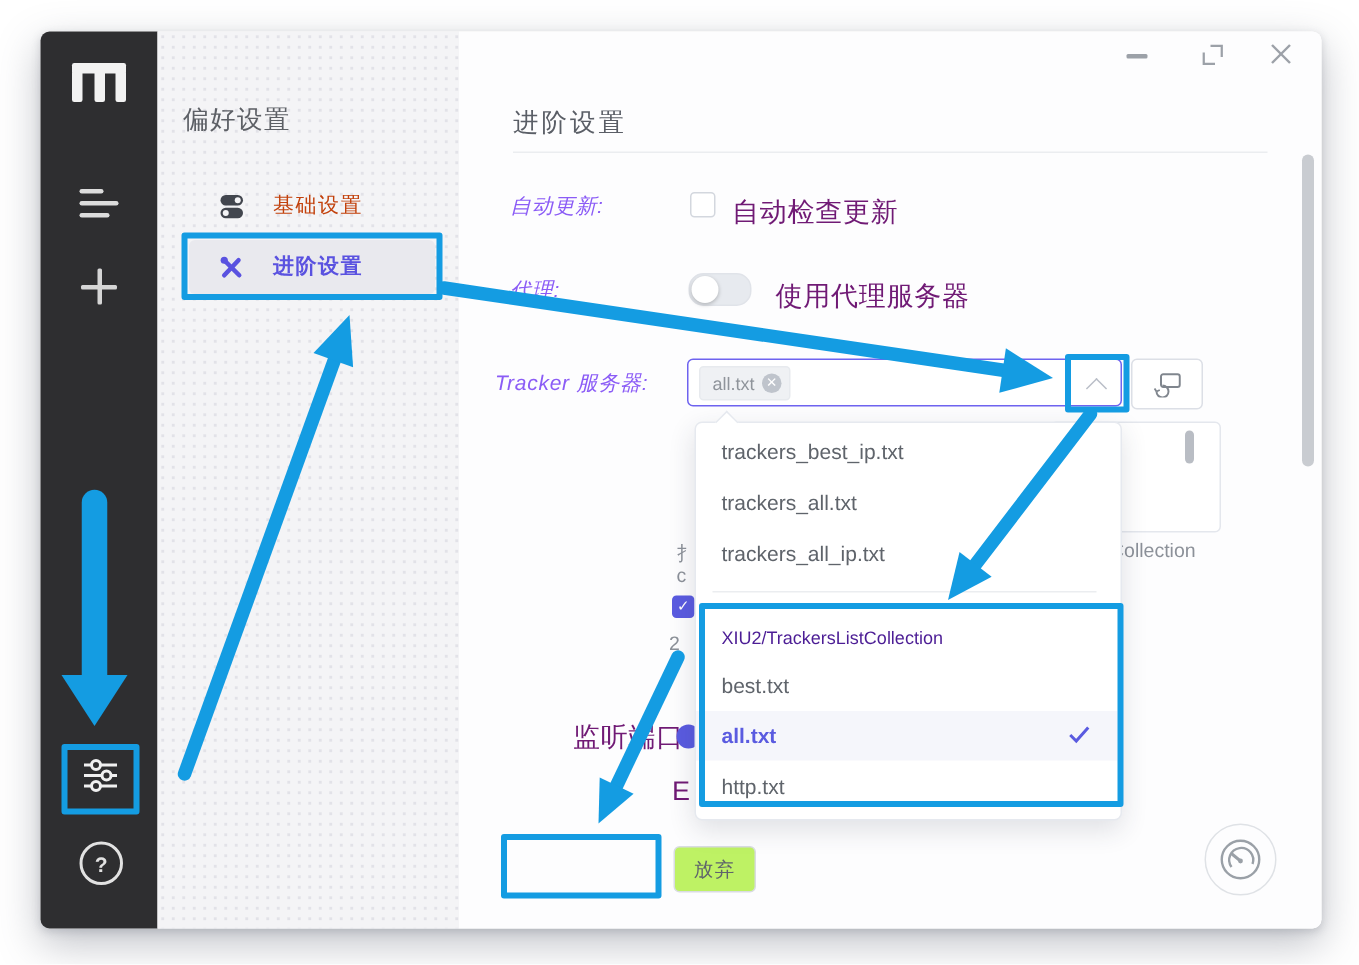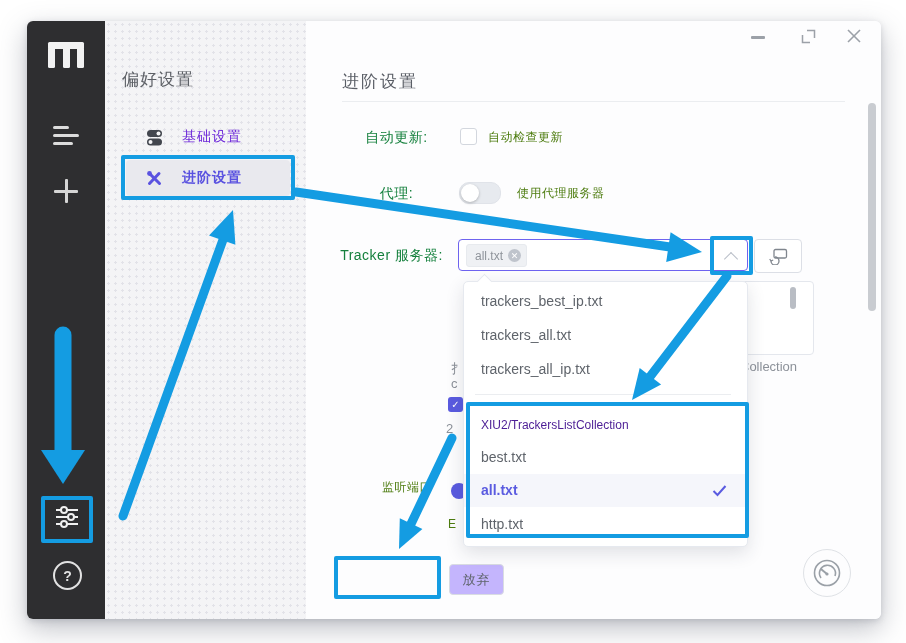--- a/index.html
+++ b/index.html
@@ -20,32 +20,32 @@
   .lg-l{left:0;top:5px;width:7px;height:21px;}
   .lg-m{left:14.5px;top:5px;width:7px;height:21px;}
   .lg-r{left:29px;top:5px;width:7px;height:21px;}
   .hline{position:absolute;height:3px;background:#dcdcdc;border-radius:2px;}
   .plus{left:54px;top:179px;width:24px;height:24px;}
   .plus div{position:absolute;background:#d5d5d5;border-radius:1px;}
   .help{left:53px;top:561px;width:25px;height:25px;border:2px solid #e2e2e2;border-radius:50%;
         color:#e2e2e2;font-size:14px;font-weight:bold;display:flex;align-items:center;justify-content:center;}
   
   .panel-title{left:122px;top:68px;font-size:17px;color:#5d6066;letter-spacing:1px;}
-  .menu-item{height:36px;display:flex;align-items:center;color:#6d28d9;font-size:14px;letter-spacing:1px;}
+  .menu-item{height:36px;display:flex;align-items:center;color:#c2410c;font-size:14px;letter-spacing:1px;}
   .menu-item .lbl{margin-left:19px;}
   .active-bg{left:126px;top:160px;width:164px;height:36px;background:#e9e9ee;border-radius:4px;}
   .mi-basic{left:146px;top:119px;}
   .mi-adv{left:146px;top:160px;color:#5a52e0;font-weight:bold;}
   .mi-lab{left:146px;top:206px;}
   
   .h1{left:342px;top:70px;font-size:17px;color:#5a5e66;letter-spacing:2px;}
   .divider{left:342px;top:101px;width:503px;height:1px;background:#ebedf0;}
-  .flabel{font-size:14px;color:#15803d;text-align:center;letter-spacing:.5px;}
+  .flabel{font-size:14px;color:#8b5cf6;text-align:left;letter-spacing:.5px;font-style:italic;}
   .cbox{left:460px;top:128px;width:15px;height:15px;border:1px solid #d3d7de;border-radius:3px;background:#fff;}
-  .ftext{font-size:12px;color:#4d7c0f;letter-spacing:.5px;}
+  .ftext{font-size:18px;color:#701a75;letter-spacing:.5px;}
   .toggle{left:459px;top:182px;width:40px;height:20px;border-radius:10px;background:#e7eaef;border:1px solid #e0e3e9;}
   .knob{position:absolute;left:1px;top:1px;width:18px;height:18px;border-radius:50%;background:#fff;
         box-shadow:0 1px 3px rgba(0,0,0,.25);}
   .select{left:458px;top:239px;width:288px;height:30px;background:#fff;border:1px solid #6e63ef;border-radius:4px;}
   .tag{left:466px;top:244px;height:21px;background:#eff1f4;border:1px solid #e7eaee;border-radius:3px;
        display:flex;align-items:center;padding:0 5px 0 8px;font-size:12px;color:#8f949b;}
   .tag-x{margin-left:5px;width:13px;height:13px;border-radius:50%;background:#bfc4cc;color:#fff;font-size:9px;
          display:flex;align-items:center;justify-content:center;}
   .chev{left:726px;top:254px;width:9px;height:9px;border-left:1.6px solid #b9bec7;border-top:1.6px solid #b9bec7;
         transform:rotate(45deg);}
@@ -63,21 +63,21 @@
   .dd-caret{left:479px;top:276px;width:10px;height:10px;background:#fff;border-left:1px solid #e6e9ef;
             border-top:1px solid #e6e9ef;transform:rotate(45deg);z-index:6;}
   .dd-item{position:absolute;left:481px;font-size:14px;color:#5f646b;z-index:6;}
   .dd-div{left:475px;top:394px;width:256px;height:1px;background:#ebedf0;z-index:6;}
   .dd-group{left:481px;top:418px;font-size:12px;color:#4c1d95;z-index:6;}
   .dd-selbg{left:464px;top:474px;width:281px;height:33px;background:#f5f6fb;z-index:5;}
   .dd-sel{font-weight:bold;color:#5a5be0;}
   
   .btn-save{left:340px;top:564px;width:95px;height:29px;background:#5a5be6;border-radius:4px;color:#fff;
             font-size:13px;font-weight:bold;display:flex;align-items:center;justify-content:center;letter-spacing:1px;}
-  .btn-discard{left:449px;top:564px;width:53px;height:29px;background:#c4b5fd;border:1px solid #d9dce2;border-radius:4px;
+  .btn-discard{left:449px;top:564px;width:53px;height:29px;background:#bef264;border:1px solid #d9dce2;border-radius:4px;
             color:#5f646b;font-size:13px;display:flex;align-items:center;justify-content:center;letter-spacing:1px;}
   .gauge{left:803px;top:549px;width:46px;height:46px;border:1px solid #dfe2e6;border-radius:50%;
          display:flex;align-items:center;justify-content:center;}
   .scrollthumb{left:868px;top:103px;width:8px;height:208px;background:#c9ccd1;border-radius:4px;}
   
   .anno{border:4px solid #149ce2;z-index:40;border-radius:2px;background:transparent;}
   .arrows{left:0;top:0;width:906px;height:643px;z-index:50;pointer-events:none;}
   .wc{z-index:8;}
 </style>
 </head>

